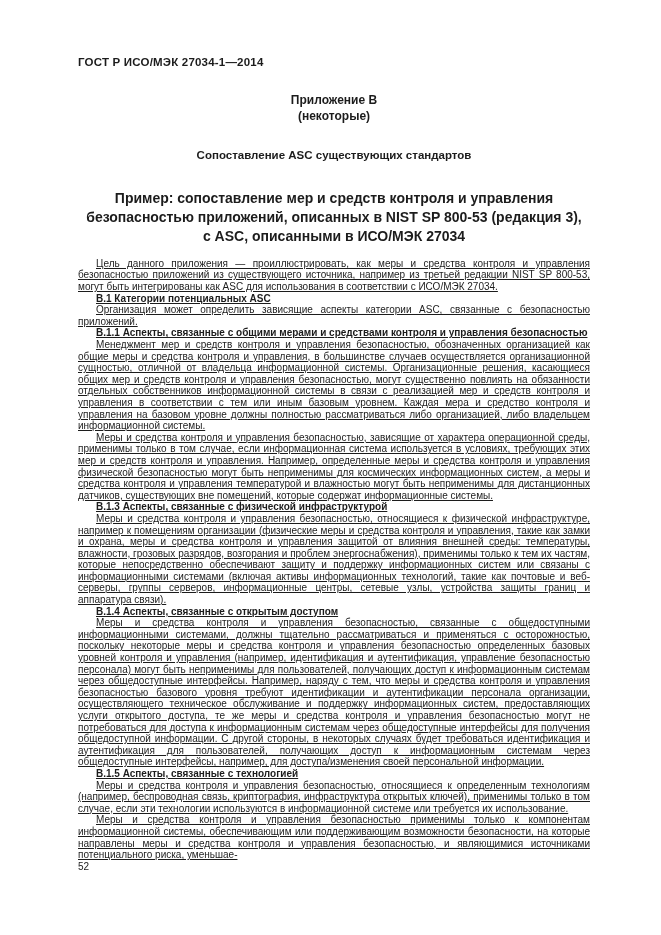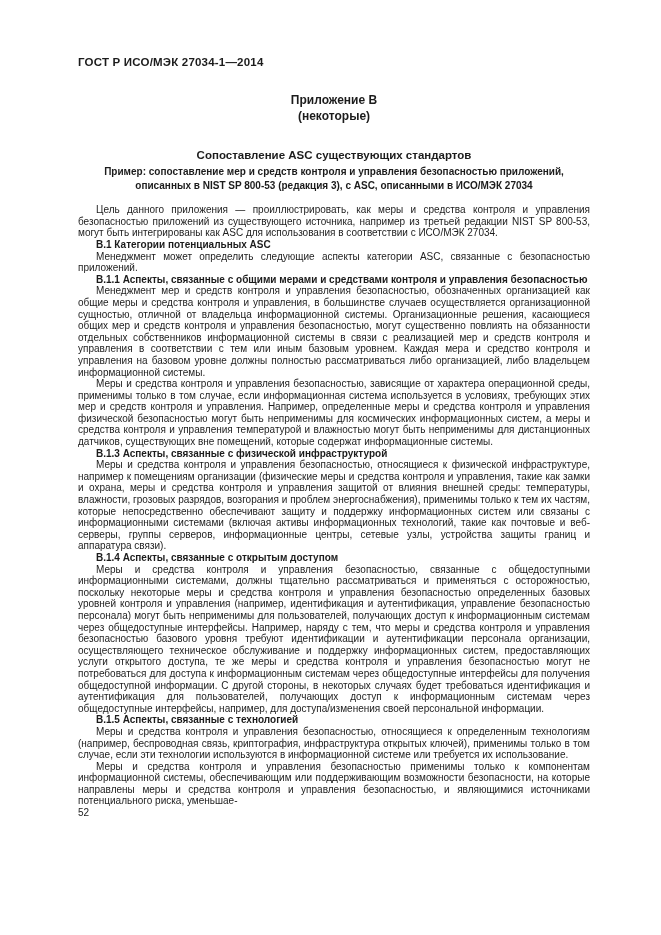--- a/index.html
+++ b/index.html
@@ -32,30 +32,31 @@
   }
   .main-title {
     text-align: center;
     font-weight: bold;
     font-size: 11.5px;
     margin-top: 25px;
   }
   .example-heading {
     text-align: center;
     font-weight: bold;
-    font-size: 10px;
+    font-size: 14px;
     line-height: 1.35;
-    margin-top: 4px;
+    margin-top: 28px;
     padding: 0 8px;
   }
   .content {
     margin-top: 12px;
     font-size: 10px;
     line-height: 11.6px;
     text-align: justify;
+    text-decoration: underline;
   }
   .para {
     margin: 0;
     text-indent: 18px;
   }
   .para.heading {
     font-weight: bold;
   }
   .page-number {
     font-size: 10px;
@@ -72,21 +73,21 @@
     <div>(некоторые)</div>
   </div>
 
   <div class="main-title">Сопоставление ASC существующих стандартов</div>
 
   <div class="example-heading">Пример: сопоставление мер и средств контроля и управления безопасностью приложений, описанных в NIST SP 800-53 (редакция 3), с ASC, описанными в ИСО/МЭК 27034</div>
 
   <div class="content">
       <p class="para">Цель данного приложения — проиллюстрировать, как меры и средства контроля и управления безопасностью приложений из существующего источника, например из третьей редакции NIST SP 800-53, могут быть интегрированы как ASC для использования в соответствии с ИСО/МЭК 27034.</p>
       <p class="para heading">В.1  Категории потенциальных ASC</p>
-      <p class="para">Менеджмент может определить следующие аспекты категории ASC, связанные с безопасностью приложений.</p>
+      <p class="para">Организация может определить зависящие аспекты категории ASC, связанные с безопасностью приложений.</p>
       <p class="para heading">В.1.1  Аспекты, связанные с общими мерами и средствами контроля и управления безопасностью</p>
       <p class="para">Менеджмент мер и средств контроля и управления безопасностью, обозначенных организацией как общие меры и средства контроля и управления, в большинстве случаев осуществляется организационной сущностью, отличной от владельца информационной системы. Организационные решения, касающиеся общих мер и средств контроля и управления безопасностью, могут существенно повлиять на обязанности отдельных собственников информационной системы в связи с реализацией мер и средств контроля и управления в соответствии с тем или иным базовым уровнем. Каждая мера и средство контроля и управления на базовом уровне должны полностью рассматриваться либо организацией, либо владельцем информационной системы.</p>
       <p class="para">Меры и средства контроля и управления безопасностью, зависящие от характера операционной среды, применимы только в том случае, если информационная система используется в условиях, требующих этих мер и средств контроля и управления. Например, определенные меры и средства контроля и управления физической безопасностью могут быть неприменимы для космических информационных систем, а меры и средства контроля и управления температурой и влажностью могут быть неприменимы для дистанционных датчиков, существующих вне помещений, которые содержат информационные системы.</p>
       <p class="para heading">В.1.3  Аспекты, связанные с физической инфраструктурой</p>
       <p class="para">Меры и средства контроля и управления безопасностью, относящиеся к физической инфраструктуре, например к помещениям организации (физические меры и средства контроля и управления, такие как замки и охрана, меры и средства контроля и управления защитой от влияния внешней среды: температуры, влажности, грозовых разрядов, возгорания и проблем энергоснабжения), применимы только к тем их частям, которые непосредственно обеспечивают защиту и поддержку информационных систем или связаны с информационными системами (включая активы информационных технологий, такие как почтовые и веб-серверы, группы серверов, информационные центры, сетевые узлы, устройства защиты границ и аппаратура связи).</p>
       <p class="para heading">В.1.4  Аспекты, связанные с открытым доступом</p>
       <p class="para">Меры и средства контроля и управления безопасностью, связанные с общедоступными информационными системами, должны тщательно рассматриваться и применяться с осторожностью, поскольку некоторые меры и средства контроля и управления безопасностью определенных базовых уровней контроля и управления (например, идентификация и аутентификация, управление безопасностью персонала) могут быть неприменимы для пользователей, получающих доступ к информационным системам через общедоступные интерфейсы. Например, наряду с тем, что меры и средства контроля и управления безопасностью базового уровня требуют идентификации и аутентификации персонала организации, осуществляющего техническое обслуживание и поддержку информационных систем, предоставляющих услуги открытого доступа, те же меры и средства контроля и управления безопасностью могут не потребоваться для доступа к информационным системам через общедоступные интерфейсы для получения общедоступной информации. С другой стороны, в некоторых случаях будет требоваться идентификация и аутентификация для пользователей, получающих доступ к информационным системам через общедоступные интерфейсы, например, для доступа/изменения своей персональной информации.</p>
       <p class="para heading">В.1.5  Аспекты, связанные с технологией</p>
       <p class="para">Меры и средства контроля и управления безопасностью, относящиеся к определенным технологиям (например, беспроводная связь, криптография, инфраструктура открытых ключей), применимы только в том случае, если эти технологии используются в информационной системе или требуется их использование.</p>
       <p class="para">Меры и средства контроля и управления безопасностью применимы только к компонентам информационной системы, обеспечивающим или поддерживающим возможности безопасности, на которые направлены меры и средства контроля и управления безопасностью, и являющимися источниками потенциального риска, уменьшае-</p>

